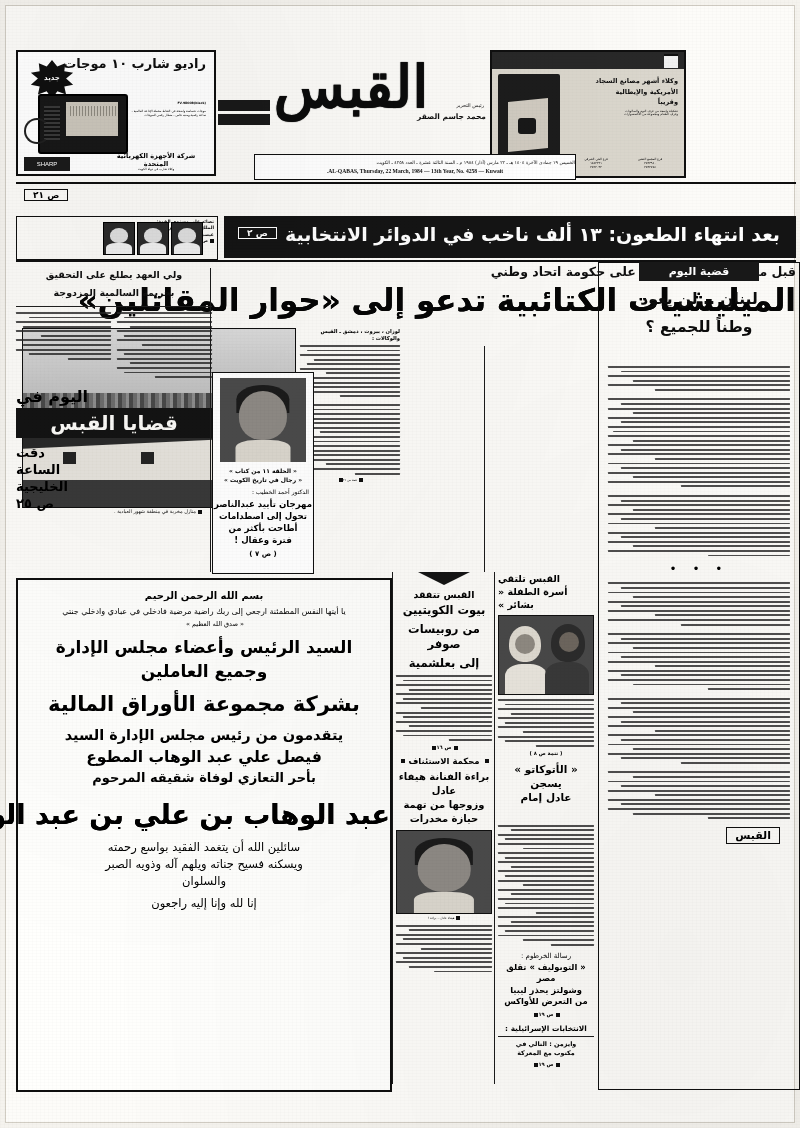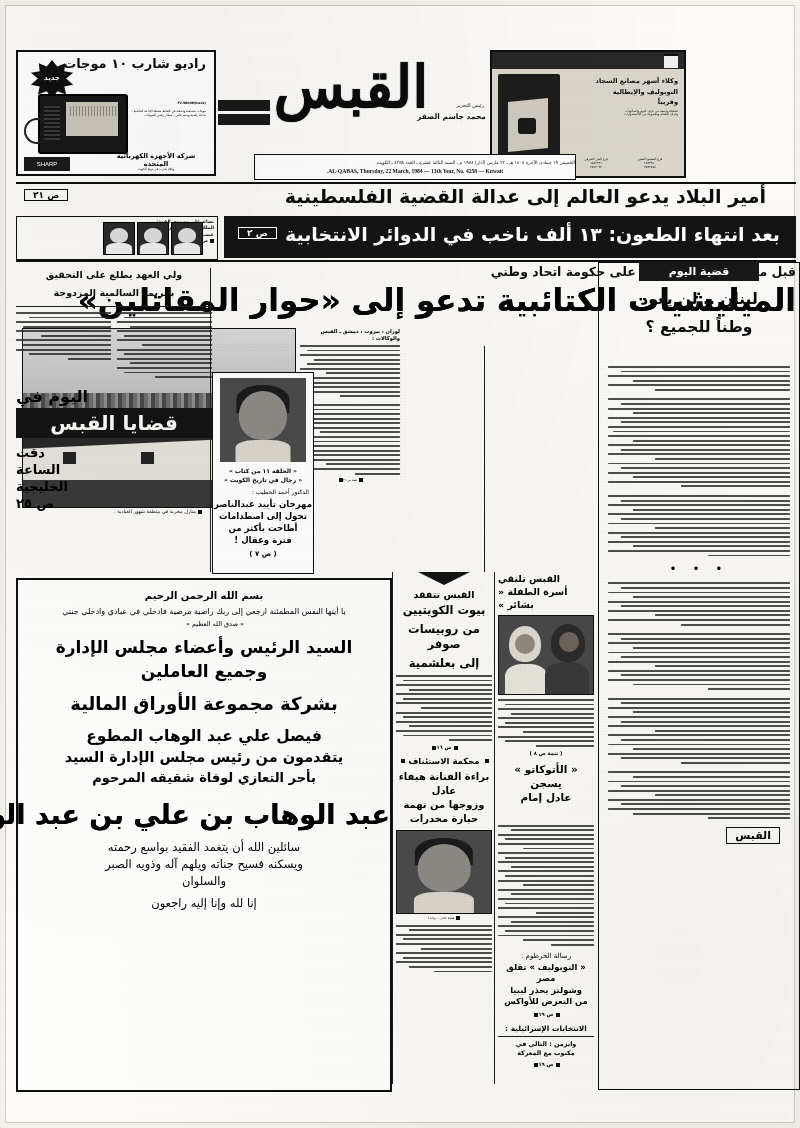--- a/index.html
+++ b/index.html
@@ -139,21 +139,21 @@
   .portrait .neck{position:absolute;left:50%;bottom:0;transform:translateX(-50%);
     width:64%;height:26%;background:#d9d5cd;border-radius:36% 36% 0 0;}
   
   #obit{position:absolute;left:10px;top:572px;width:372px;height:510px;
     border:2px solid #111;background:#fdfdfb;}
   .basmala{text-align:center;font-size:10px;font-weight:bold;margin:10px 0 5px 0;letter-spacing:-.4px;}
   .ayah{text-align:center;font-size:8px;line-height:12px;padding:0 10px;letter-spacing:-.3px;}
   .sadaq{text-align:center;font-size:6.5px;margin:2px 6px 8px 0;padding-left:28px;}
   .obit-l1{text-align:center;font-size:17px;font-weight:bold;line-height:23px;letter-spacing:-.5px;}
   .obit-l2{text-align:center;font-size:17px;font-weight:bold;line-height:24px;letter-spacing:-.5px;margin-bottom:4px;}
-  .obit-company{text-align:center;font-size:18px;font-weight:bold;line-height:30px;
+  .obit-company{text-align:center;font-size:21px;font-weight:bold;line-height:30px;
     letter-spacing:-.8px;margin:6px 0;}
   .obit-l3{text-align:center;font-size:14.5px;font-weight:bold;line-height:21px;letter-spacing:-.4px;}
   .obit-name-row{text-align:center;font-size:15.5px;font-weight:bold;line-height:22px;letter-spacing:-.4px;}
   .obit-l4{text-align:center;font-size:13px;line-height:19px;font-weight:bold;letter-spacing:-.3px;}
   .obit-deceased{text-align:center;font-size:27px;font-weight:bold;line-height:40px;
     letter-spacing:-1.6px;margin:8px 0 4px 0;white-space:nowrap;text-shadow:0 0 .6px #000;}
   .obit-dua{text-align:center;font-size:11.5px;line-height:17px;letter-spacing:-.3px;padding:0 14px;}
   .obit-end{text-align:center;font-size:11.5px;line-height:18px;letter-spacing:-.3px;margin-top:4px;}
   
   #midcol{position:absolute;left:390px;top:566px;width:96px;}
@@ -195,21 +195,21 @@
       <div style="position:absolute;left:6px;top:22px;width:62px;height:94px;background:#1e1e1e;
                   border-radius:2px;">
         <div style="position:absolute;left:10px;top:26px;width:40px;height:50px;background:#cfcac0;
                     transform:skewY(-6deg);"></div>
         <div style="position:absolute;left:20px;top:44px;width:18px;height:16px;background:#1a1a1a;
                     border-radius:3px;"></div>
       </div>
       <div class="ar" style="position:absolute;right:6px;top:24px;width:112px;font-size:6.6px;
                   line-height:10.5px;font-weight:bold;color:#111;">
         <div>وكلاء أشهر مصانع السجاد</div>
-        <div>التوبوليف والإيطالية</div>
+        <div>الأمريكية والإيطالية</div>
         <div>وقريباً</div>
         <div class="micro" style="font-weight:normal;margin-top:2px;">تشكيلة واسعة من غرف النوم والصالونات</div>
         <div class="micro" style="font-weight:normal;">وغرف الطعام ومجموعة من الأكسسوارات</div>
       </div>
       <div class="ar" style="position:absolute;right:62px;bottom:6px;width:52px;text-align:center;">
         <div class="micro">فرع الحي الشرقي</div>
         <div class="micro">١٥٤٢٢٩١</div>
         <div class="micro">٢٥٢٢٠٣٢</div>
       </div>
       <div class="ar" style="position:absolute;right:8px;bottom:6px;width:52px;text-align:center;">
@@ -257,21 +257,20 @@
       </div>
     </div>
 
     <div class="dateline-box">
       <div class="dateline-ar ar">الخميس ١٩ جمادى الآخرة ١٤٠٤ هـ ـ ٢٢ مارس (آذار) ١٩٨٤ م ـ السنة الثالثة عشرة ـ العدد ٤٢٥٨ ـ الكويت</div>
       <div class="dateline-en">AL-QABAS, Thursday, 22 March, 1984 — 13th Year, No. 4258 — Kuwait.</div>
     </div>
   </div>
 
   <div id="banner1">
-    <div class="ar banner1-txt">أمير البلاد يدعو العالم إلى عدالة القضية الفلسطينية</div>
     <div class="ar pg-ref">ص ٢١</div>
   </div>
   <div style="position:absolute;left:10px;top:176px;width:780px;border-top:2px solid #111;"></div>
 
   <div id="banner2">
     <div class="ar banner2-txt">بعد انتهاء الطعون: ١٣ ألف ناخب في الدوائر الانتخابية</div>
     <div class="ar pg-ref-w">ص ٢</div>
   </div>
 
   <div id="summitbox">
@@ -418,22 +417,22 @@
     </div>
   </div>
 
   <div id="obit">
     <div class="ar basmala">بسم الله الرحمن الرحيم</div>
     <div class="ar ayah">يا أيتها النفس المطمئنة ارجعي إلى ربك راضية مرضية فادخلي في عبادي وادخلي جنتي</div>
     <div class="ar sadaq">« صدق الله العظيم »</div>
     <div class="ar obit-l1">السيد الرئيس وأعضاء مجلس الإدارة</div>
     <div class="ar obit-l2">وجميع العاملين</div>
     <div class="ar obit-company">بشركة مجموعة الأوراق المالية</div>
+    <div class="ar obit-l3">يتقدمون من رئيس مجلس الإدارة السيد</div>
     <div class="ar obit-name-row">فيصل علي عبد الوهاب المطوع</div>
-    <div class="ar obit-l3">يتقدمون من رئيس مجلس الإدارة السيد</div>
     <div class="ar obit-l4">بأحر التعازي لوفاة شقيقه المرحوم</div>
     <div class="ar obit-deceased">عبد الوهاب بن علي بن عبد الوهاب المطوع</div>
     <div class="ar obit-dua">سائلين الله أن يتغمد الفقيد بواسع رحمته</div>
     <div class="ar obit-dua">ويسكنه فسيح جناته ويلهم آله وذويه الصبر</div>
     <div class="ar obit-dua">والسلوان</div>
     <div class="ar obit-end">إنا لله وإنا إليه راجعون</div>
   </div>
 
   <div id="midcol">
     <div class="arrowdown"></div>

